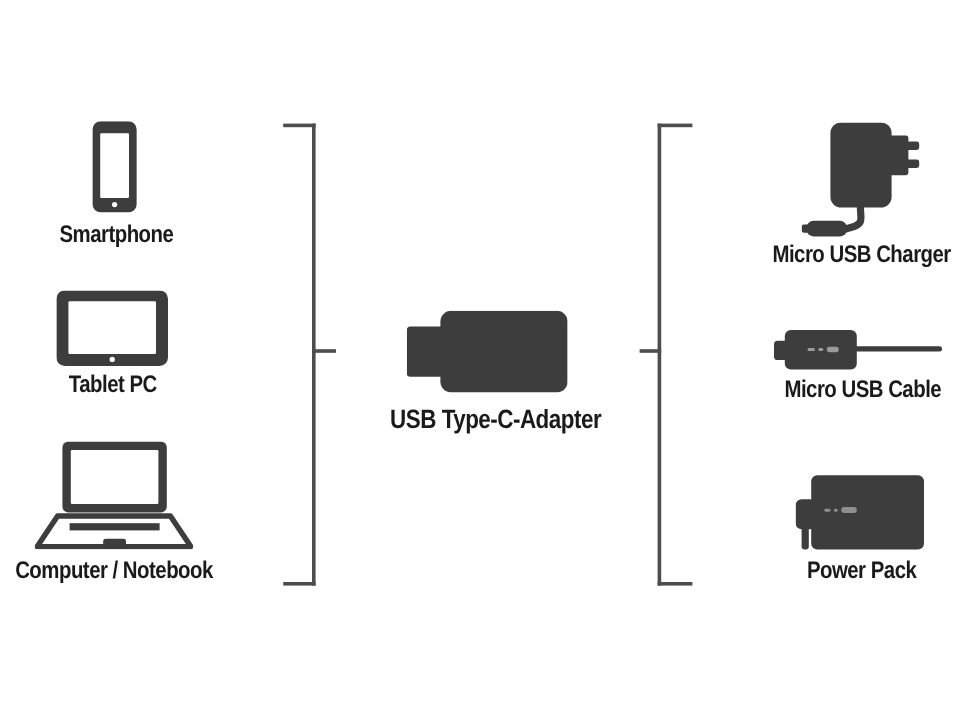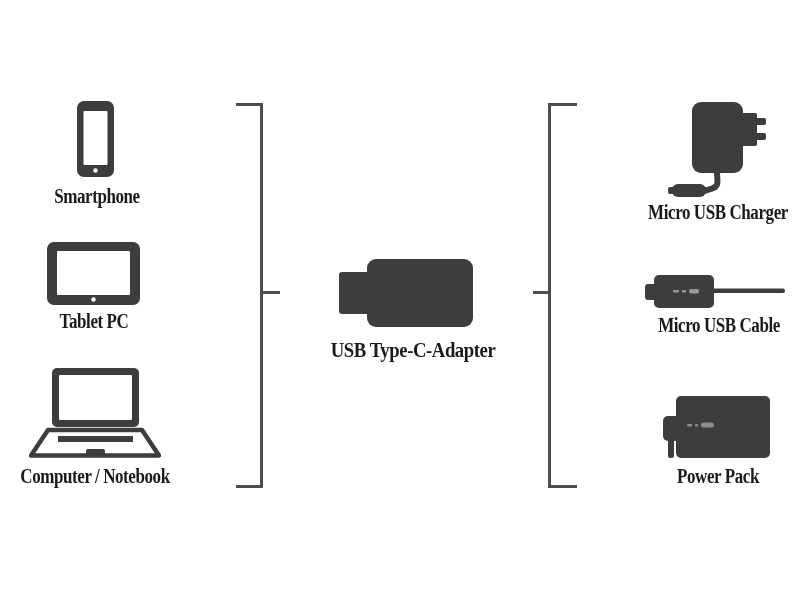--- a/index.html
+++ b/index.html
@@ -1,21 +1,21 @@
 <!DOCTYPE html>
 <html><head>
 <meta charset="utf-8">
 <style>
   html,body{margin:0;padding:0;background:#fff;}
   #canvas{
     position:relative;
     width:800px;height:600px;
     background:#ffffff;
     overflow:hidden;
-    font-family:Liberation Serif, serif;
+    font-family:Liberation Sans, sans-serif;
   }
   .abs{position:absolute;}
   .label{
     position:absolute;
     color:#1a1a1a;
     font-weight:bold;
     font-size:20px;
     letter-spacing:-0.5px;
     white-space:nowrap;
     transform:translateX(-50%) scaleX(0.85);

